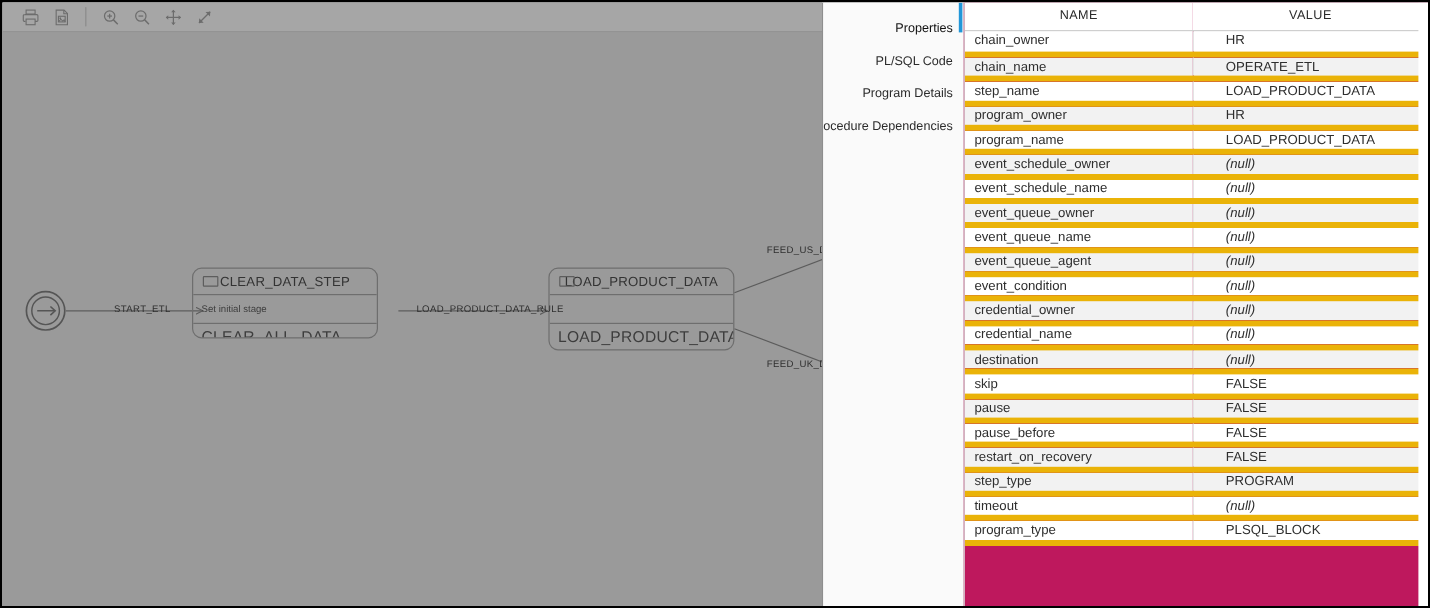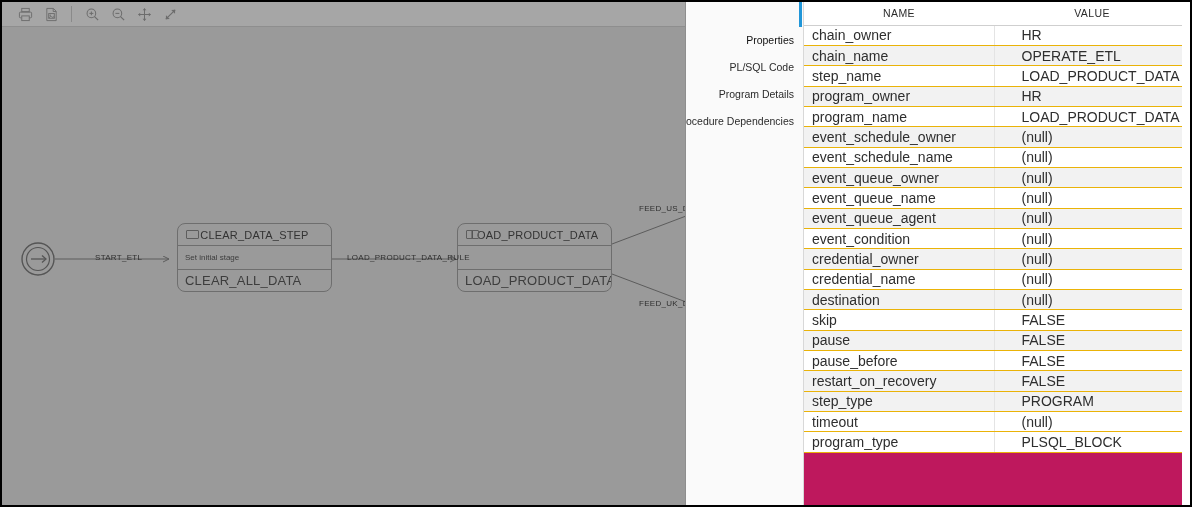--- a/index.html
+++ b/index.html
@@ -116,21 +116,21 @@
     display: flex;
     overflow: hidden;
     border-left: 1px solid #8e8e8e;
   }
   .tabstrip {
     position: relative;
     width: 117px;
     flex: 0 0 117px;
     height: 100%;
     background: #fafafa;
-    padding-top: 24px;
+    padding-top: 8px;
   }
   .tab {
     height: 27px;
     display: flex;
     align-items: center;
     justify-content: flex-end;
     padding-right: 9px;
     font-size: 10.5px;
     color: #2b2b2b;
     white-space: nowrap;
@@ -161,31 +161,31 @@
     font-size: 10.5px;
     font-weight: normal;
     color: #2b2b2b;
     background: #ffffff;
     border-bottom: 1px solid #cfcfcf;
     letter-spacing: .4px;
   }
   table.props th.col-name { width: 190px; }
   table.props td {
     height: 20.35px;
-    font-size: 14px;
+    font-size: 11px;
     color: #2e2e2e;
     padding-left: 8px;
-    border-bottom: 1px solid #eab308;
+    border-bottom: 5px solid #eab308;
     white-space: nowrap;
     overflow: hidden;
   }
   table.props td.vcell { border-left: 1px solid #e4e4e4; padding-left: 27px; }
   table.props tr.odd td { background: #ffffff; }
   table.props tr.even td { background: #f2f2f2; }
-  td.nullv { color: #8d8d8d; }
+  td.nullv { color: #8d8d8d; font-style: italic; }
   .right-gutter {
     position: absolute;
     top: 0; right: 0; bottom: 0;
     width: 8px;
     background: #ffffff;
   }
 </style>
 </head>
 <body>
 
@@ -260,21 +260,21 @@
 
         <line x1="53" y1="232" x2="167" y2="232" stroke="#5c5c5c" stroke-width="1" marker-end="url(#ah)"></line>
 
         <line x1="330" y1="232" x2="454" y2="232" stroke="#5c5c5c" stroke-width="1" marker-end="url(#ah)"></line>
 
         <line x1="610" y1="217" x2="700" y2="183" stroke="#5c5c5c" stroke-width="1"></line>
 
         <line x1="610" y1="247" x2="700" y2="281" stroke="#5c5c5c" stroke-width="1"></line>
       </svg>
 
-      <div class="node" style="left:175px; top:196px; width:155px; height:69px;">
+      <div class="node" style="left:158px; top:196px; width:155px; height:59px;">
         <div class="node-title">
           <span class="nicon"></span>
           <span class="ntext">CLEAR_DATA_STEP</span>
         </div>
         <div class="node-mid">Set initial stage</div>
         <div class="node-foot">CLEAR_ALL_DATA</div>
       </div>
 
       <div class="node" style="left:455px; top:196px; width:155px; height:69px;">
         <div class="node-title">

